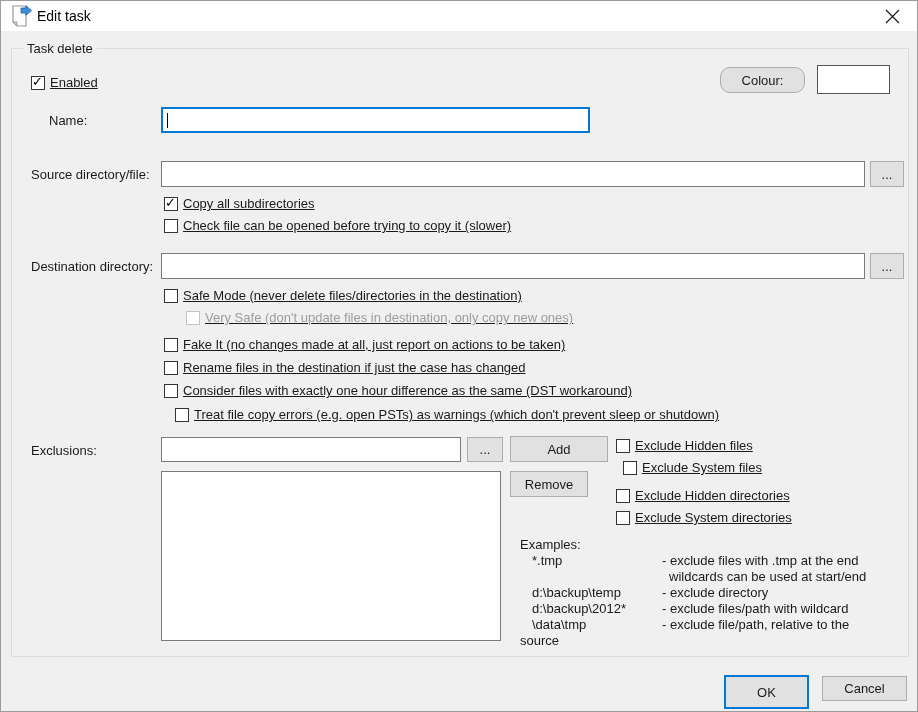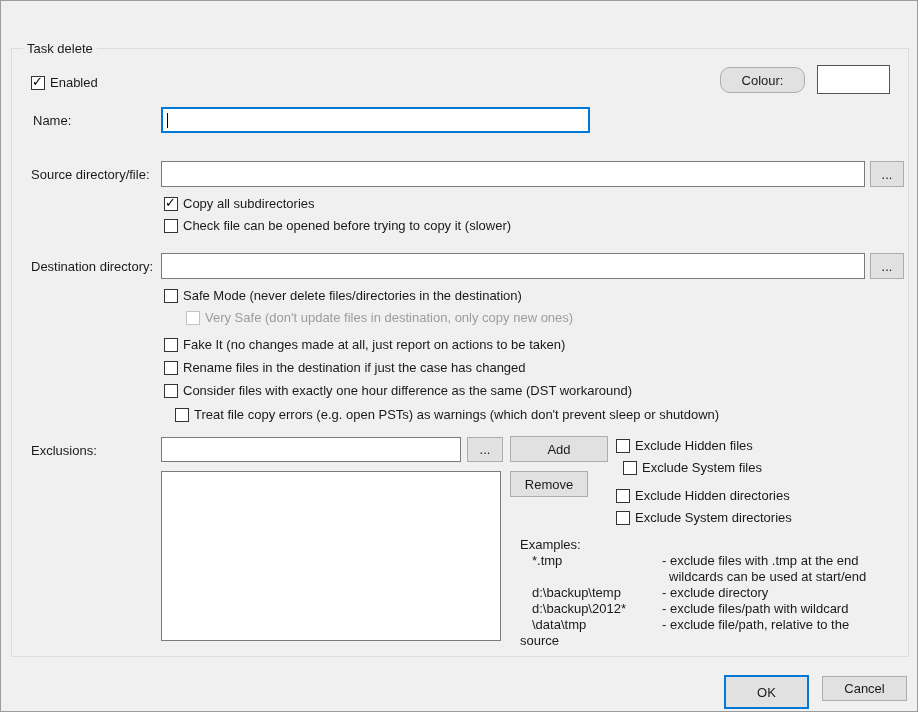--- a/index.html
+++ b/index.html
@@ -32,53 +32,68 @@
   .caret { position:absolute; left:4px; top:4px; width:1px; height:15px; background:#000; }
   .listbox { position:absolute; background:#fff; border:1px solid #7a7a7a; }
 
   
   .btn { position:absolute; background:#e1e1e1; border:1px solid #adadad;
     display:flex; align-items:center; justify-content:center; font-size:13px;
     color:#1a1a1a; cursor:default; }
   .btn.default { border:2px solid #0078d7; }
 
   
-  .cb { position:absolute; display:flex; align-items:center; white-space:nowrap; cursor:default; }
+  .cb { position:absolute; display:flex; align-items:center; white-space:nowrap; cursor:default;text-decoration:underline; }
   .cb .box { width:14px; height:14px; background:#fff; border:1px solid #333;
     margin-right:5px; position:relative; flex:0 0 auto; }
   .cb .box.checked::after { content:"✓"; position:absolute; left:0px; top:-2px;
     font-size:13px; color:#000; line-height:14px; }
   .cb.disabled .box { border-color:#c3c3c3; }
   .cb.disabled .cb-label { color:#9c9c9c; }
 
   .swatch { position:absolute; border:1px solid #555; }
 
   
   .ex-row { position:absolute; white-space:nowrap; }
   .ex-pattern { display:inline-block; width:130px; }
   .ex-wrap2 { padding-left:7px; }
 </style>
 </head>
 <body>
 
 <div id="window">
 
+  <div class="titlebar">
+    <span class="app-icon">
+      <svg width="24" height="24" viewBox="0 0 24 24">
+        <path d="M5 2 h13 v20 h-9 l-4 -4 z" fill="#fdfdfd" stroke="#9a9a9a" stroke-width="1.2"></path>
+        <path d="M5 18 l4 0 0 4 z" fill="#d8d8d8" stroke="#9a9a9a" stroke-width="1"></path>
+        <path d="M13 4 h5 l0 -2.2 5.5 4.7 -5.5 4.7 0 -2.2 h-5 z" fill="#3f8fd6" stroke="#1f5fa8" stroke-width="0.8"></path>
+      </svg>
+    </span>
+    <span class="title">Edit task</span>
+    <span class="close-btn">
+      <svg width="15" height="15" viewBox="0 0 15 15">
+        <path d="M1 1 L14 14 M14 1 L1 14" stroke="#1a1a1a" stroke-width="1.2" fill="none"></path>
+      </svg>
+    </span>
+  </div>
 
   <div class="groupbox"></div>
   <span class="groupbox-title">Task delete</span>
 
   <label class="cb" style="left:30px; top:74px;">
     <span class="box checked"></span>
     <span class="cb-label">Enabled</span>
   </label>
 
   <div class="btn" style="left:719px; top:66px; width:85px; height:26px;border-radius:10px;">Colour:</div>
   <div class="swatch" style="left: 816px; top: 64px; width: 73px; height: 29px; background: rgb(255, 255, 255);"></div>
 
-  <span class="lbl" style="left:32px; top:112px;text-align:right;">Name:</span>
+  <span class="lbl" style="left:48px; top:112px;text-align:right;">Name:</span>
   <div class="txt focused" style="left:160px; top:106px; width:429px;">
     <span class="caret"></span>
     <span></span>
   </div>
 
   <span class="lbl" style="left:30px; top:166px;">Source directory/file:</span>
   <div class="txt" style="left:160px; top:160px; width:704px;"><span></span></div>
   <div class="btn" style="left:869px; top:160px; width:34px; height:26px;">...</div>
 
   <label class="cb" style="left:163px; top:195px;">

